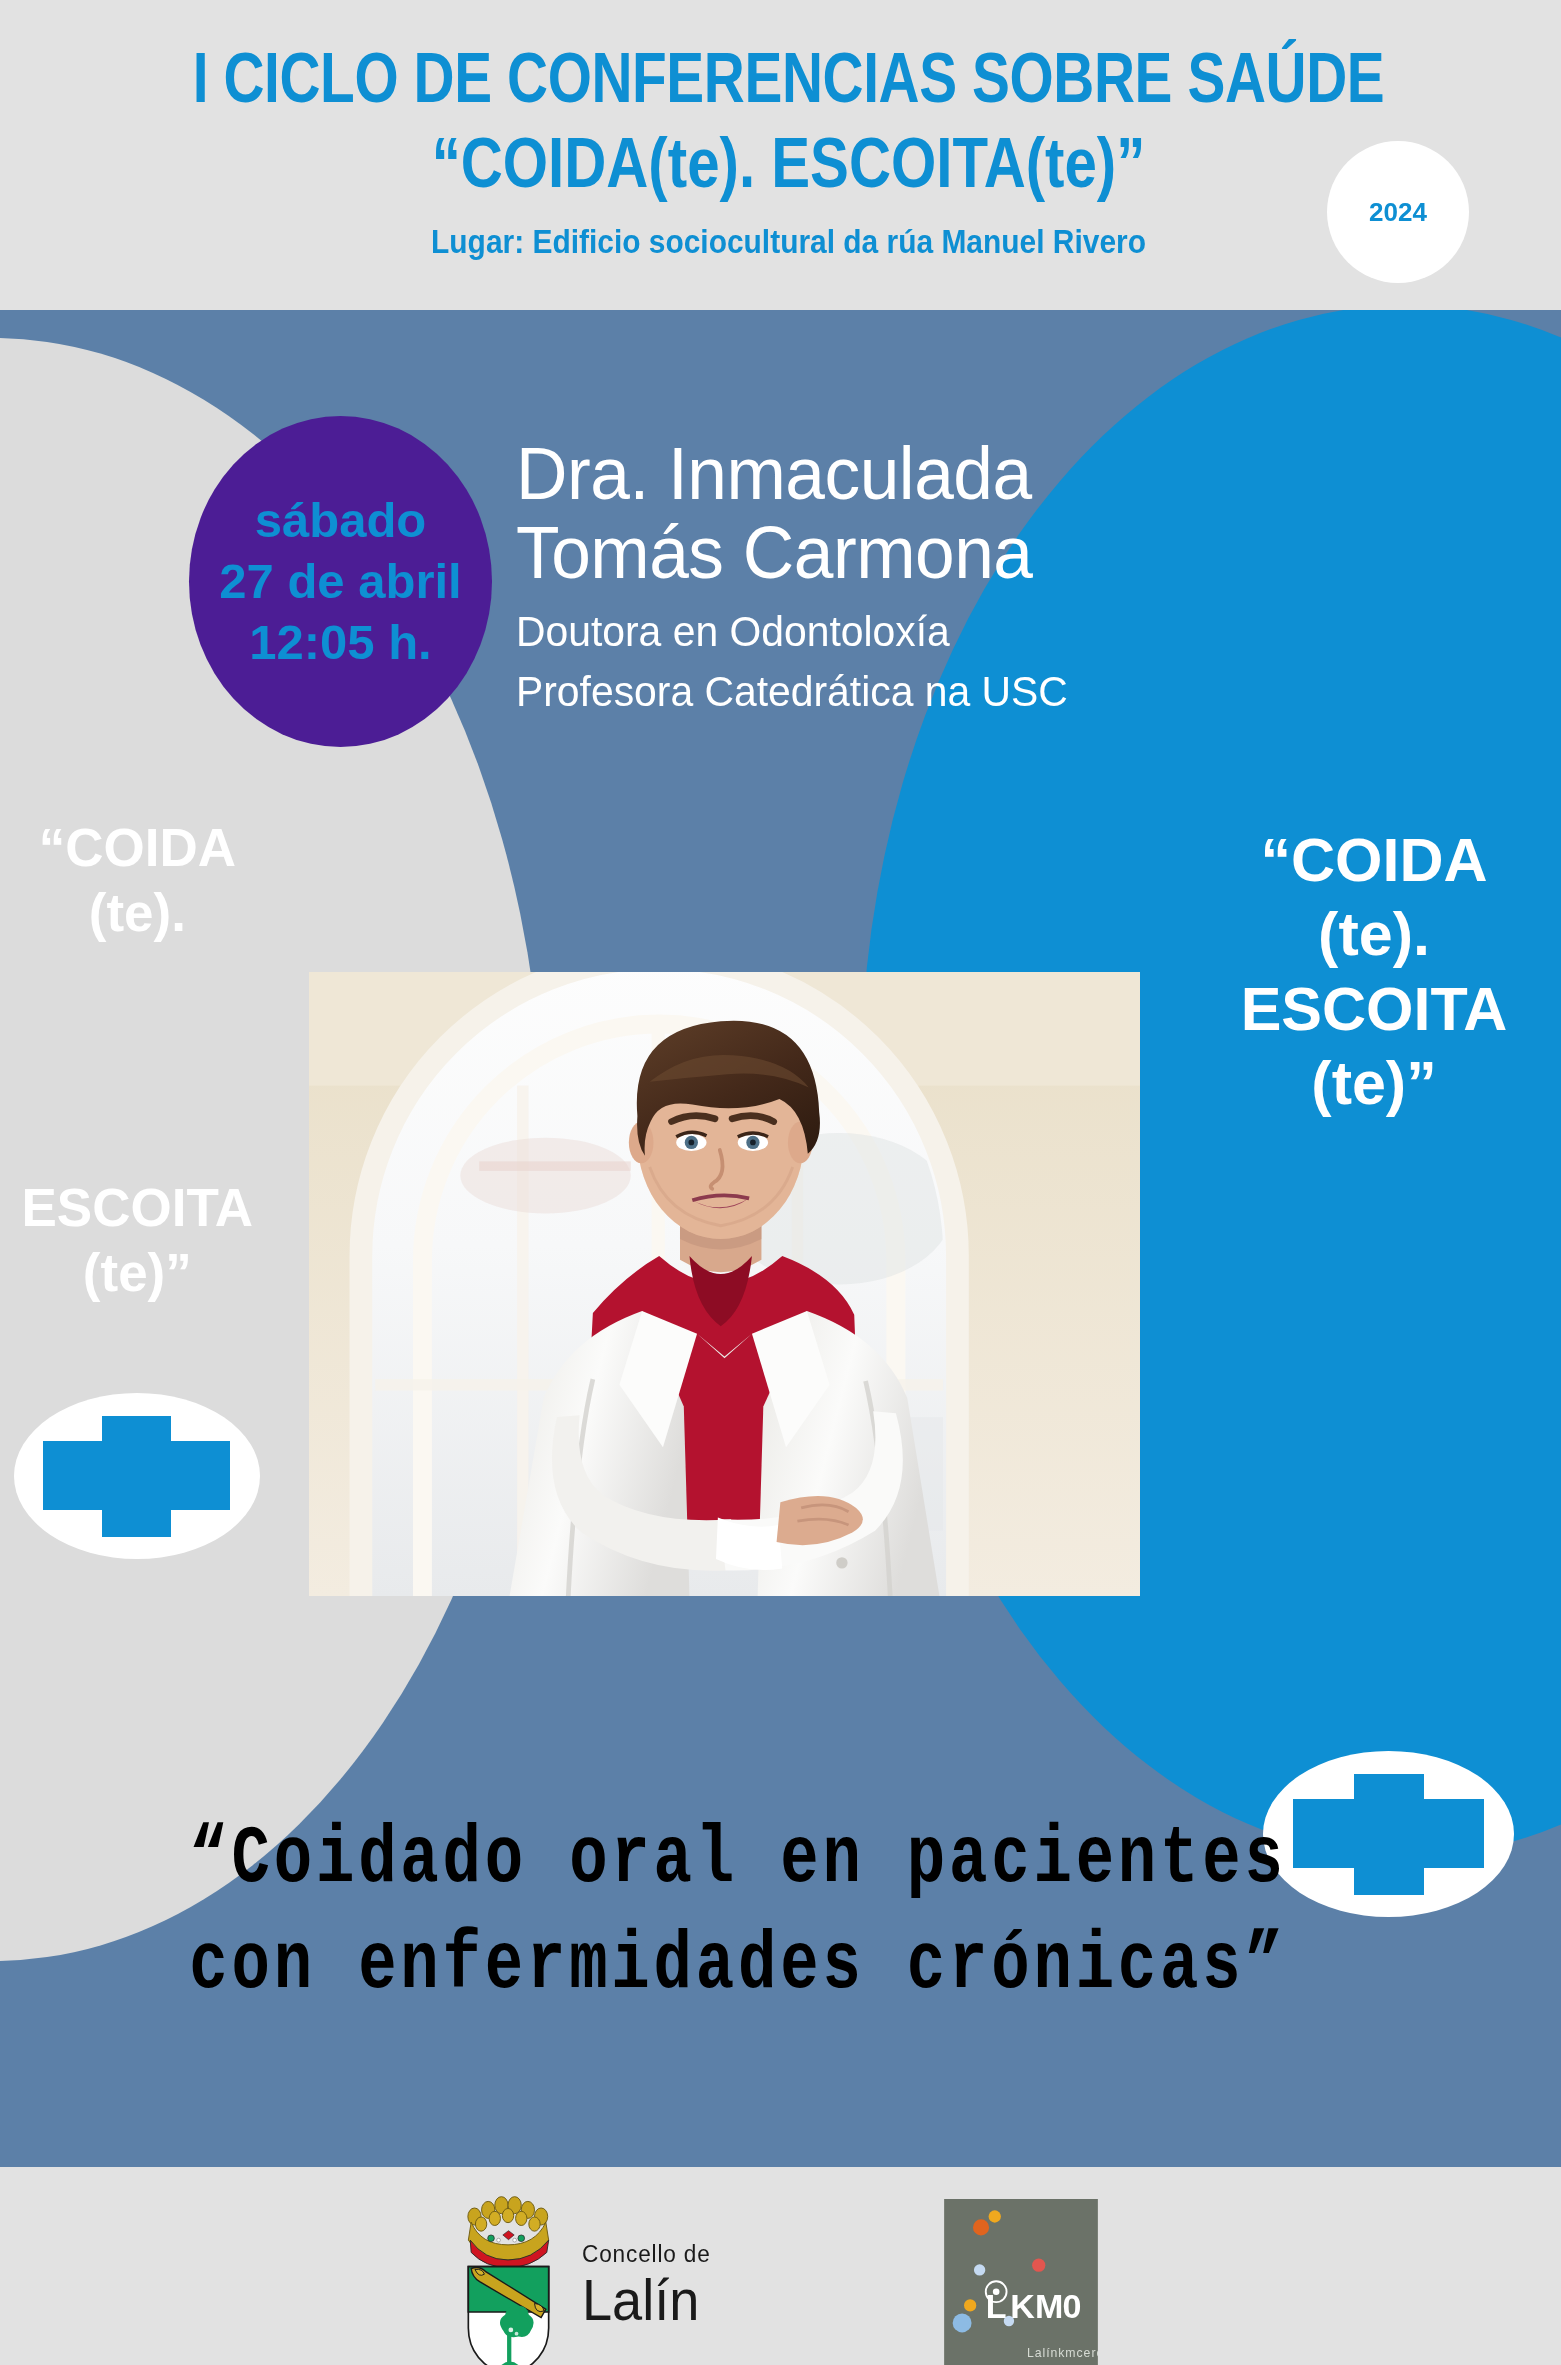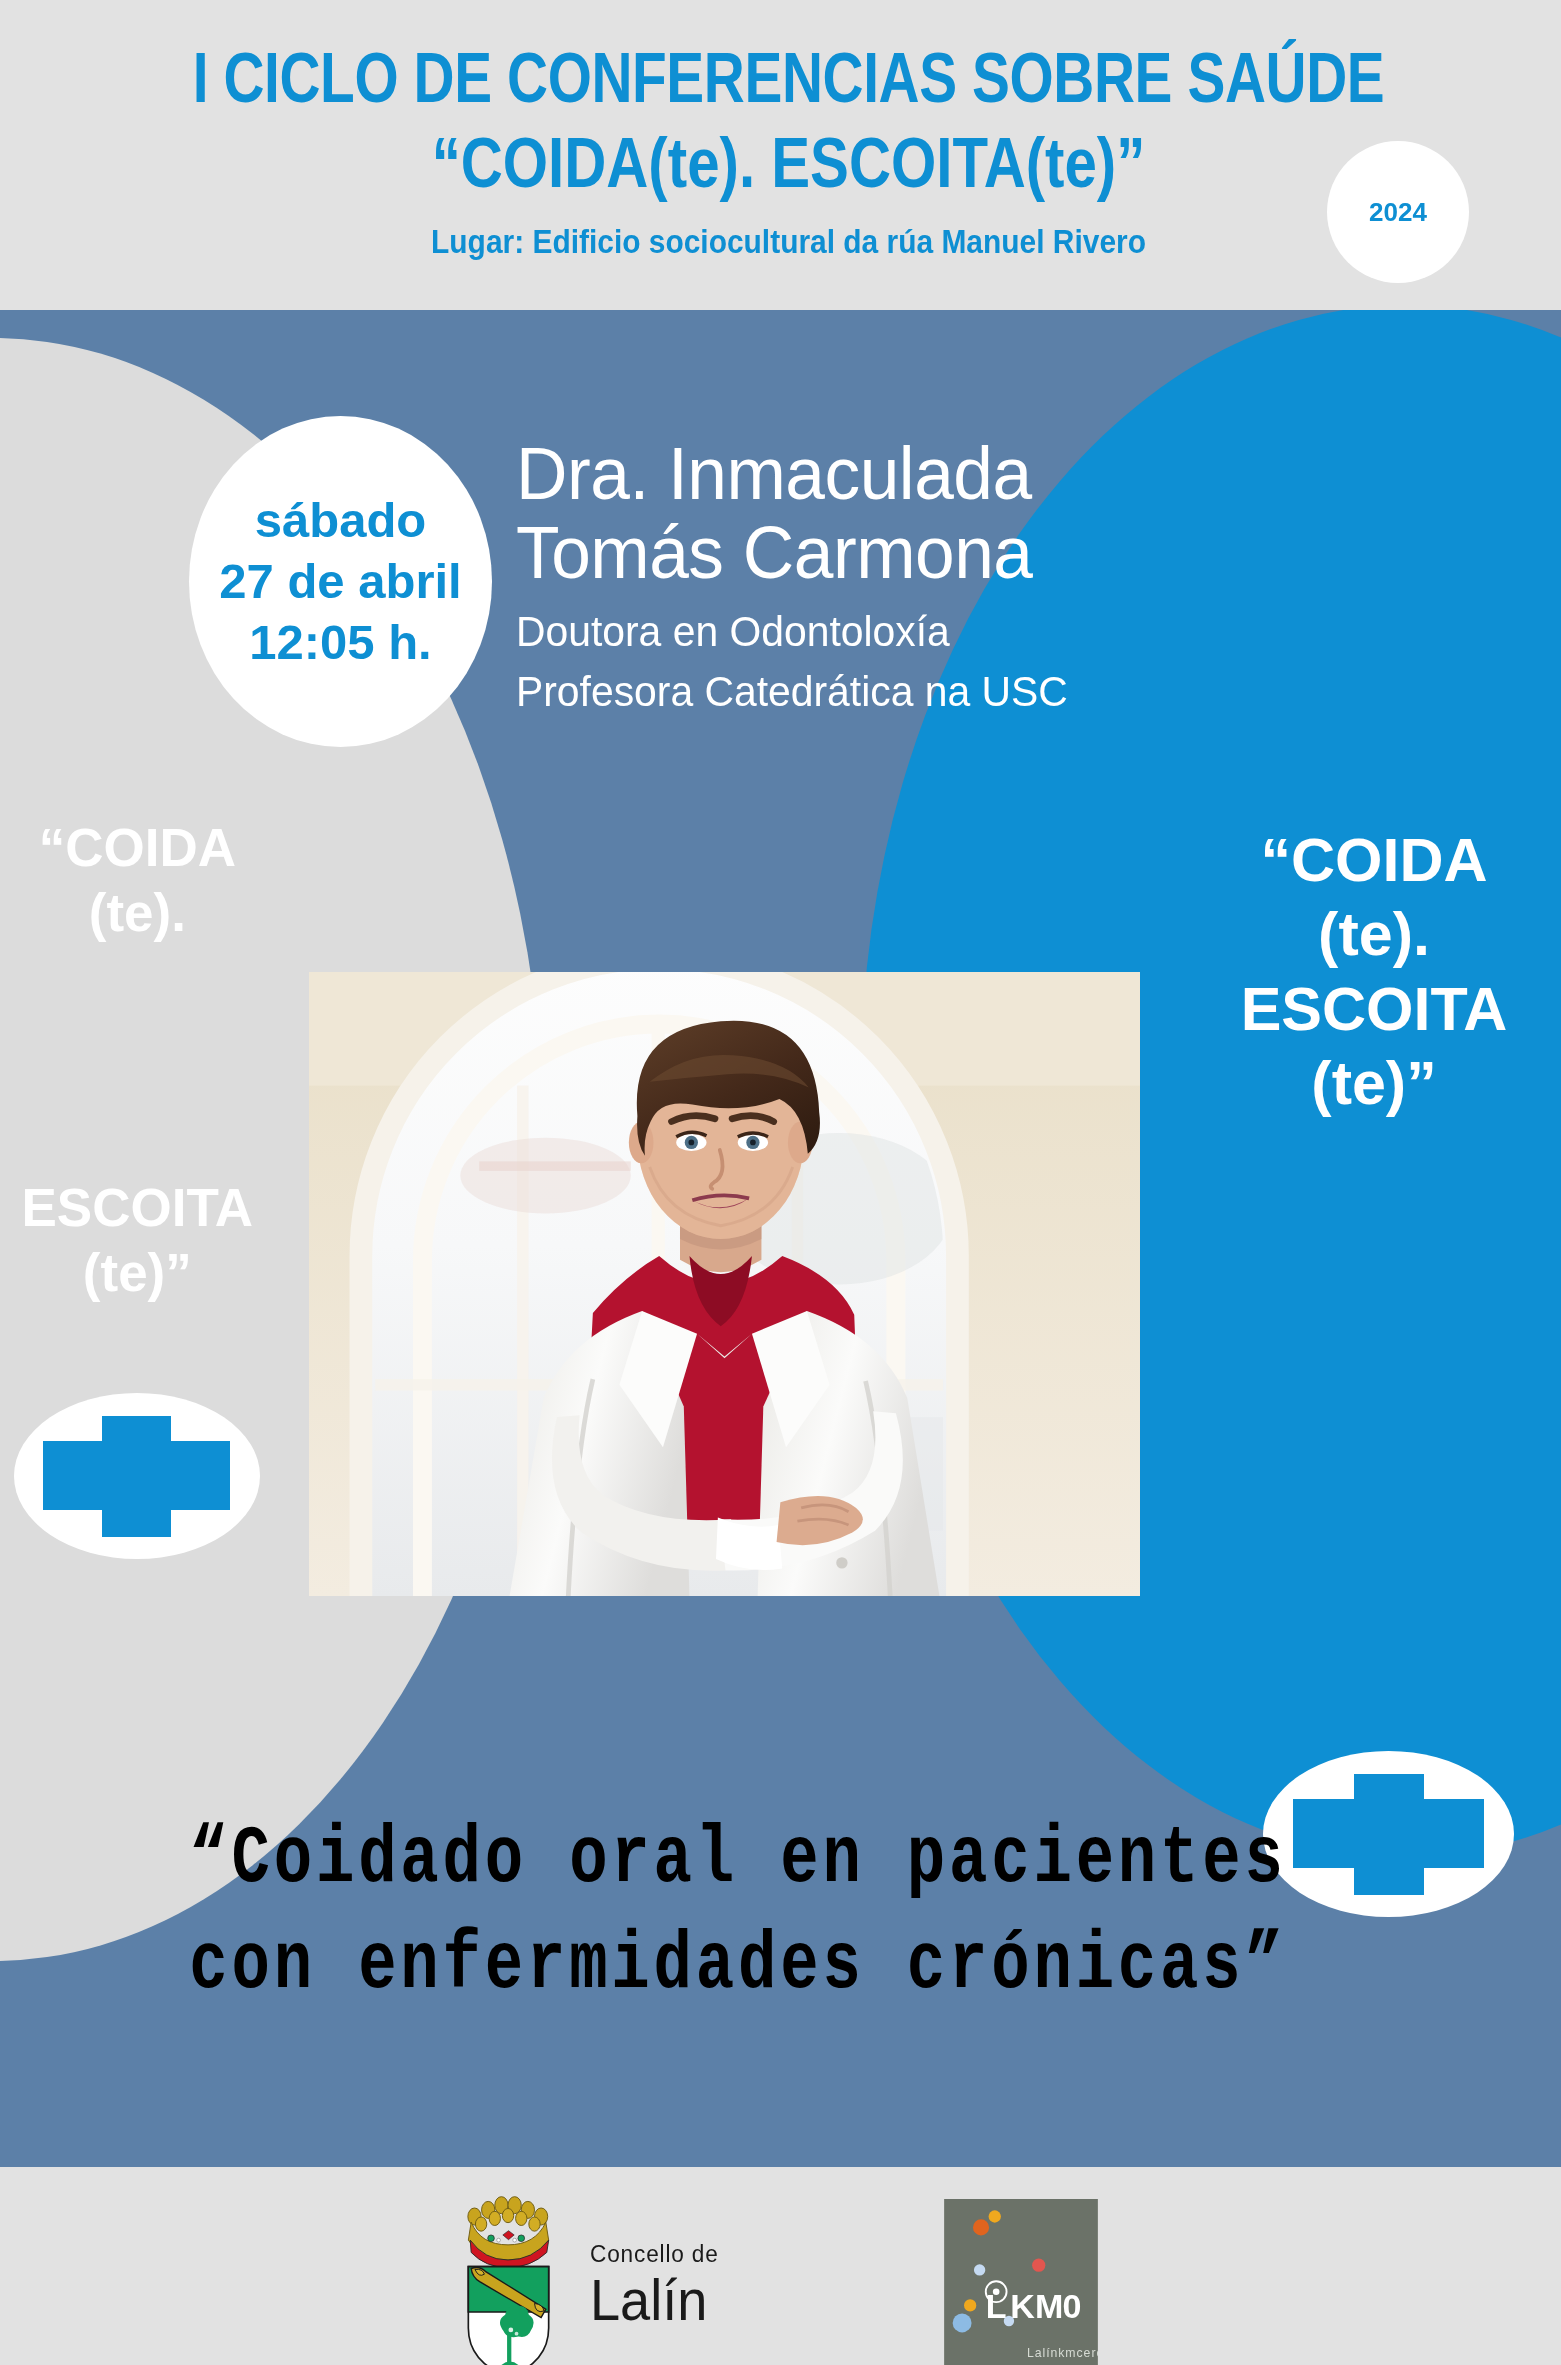--- a/index.html
+++ b/index.html
@@ -105,21 +105,21 @@
     border-radius:50%;
     background:#0e8fd3;
   }
 
   
   .date-circle {
     position:absolute;
     left:189px; top:106px;
     width:303px; height:331px;
     border-radius:50%;
-    background:#ffffff;
+    background:#4c1d95;
     display:flex;
     flex-direction:column;
     align-items:center;
     justify-content:center;
     text-align:center;
   }
   .date-circle div {
     color:#0e8fd3;
     font-weight:bold;
     font-size:49px;
@@ -215,21 +215,21 @@
   }
   .logo-lalin {
     position:absolute;
     left:454px; top:24px;
     width:293px; height:189px;
     display:flex;
     align-items:center;
   }
   .logo-lalin .crest { width:109px; height:189px; }
   .logo-lalin .words {
-    margin-left:27px;
+    margin-left:19px;
     display:flex;
     flex-direction:column;
     justify-content:center;
     line-height:1;
   }
   .logo-lalin .words .w1 {
     font-size:24.6px; color:#1a1a1a;
     letter-spacing:0.9px;
     transform:scaleX(0.92); transform-origin:left center;
   }

